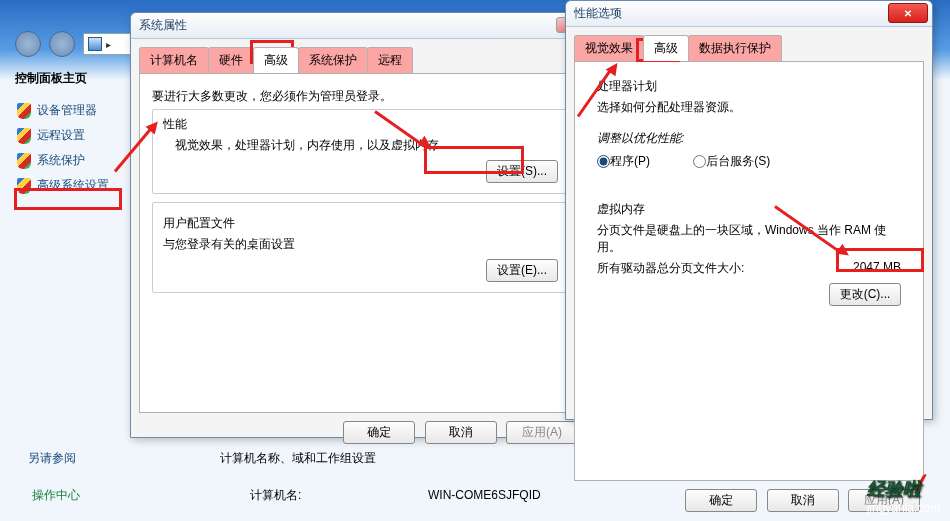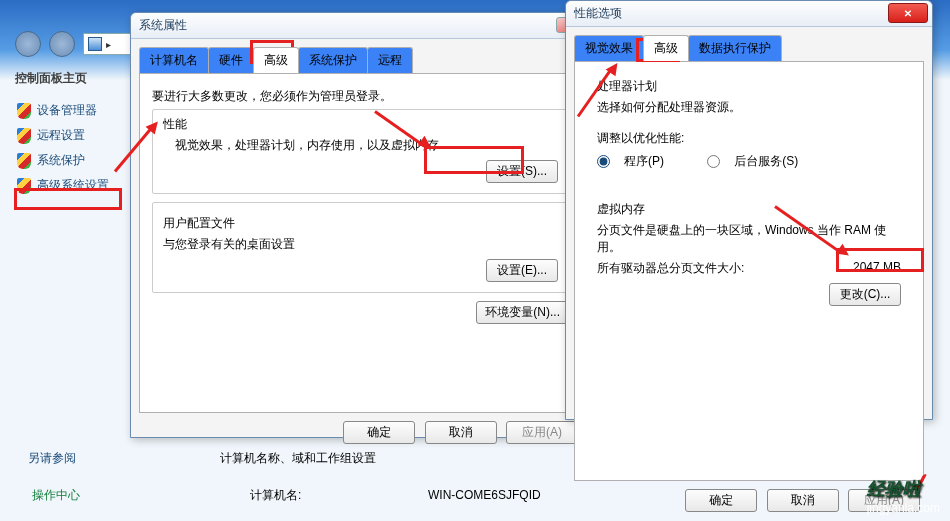--- a/index.html
+++ b/index.html
@@ -5,52 +5,52 @@
 * { box-sizing: border-box; margin: 0; padding: 0; }
 body { font-family: "Microsoft YaHei", SimSun, Tahoma, sans-serif; font-size: 12px; background: linear-gradient(#2b6cc4, #569de5 50px, #f0f6fb 80px); width: 950px; height: 521px; position: relative; overflow: hidden; }
 
 
 .addr { position: absolute; top: 30px; left: 15px; width: 400px; height: 28px; display: flex; align-items: center; gap: 8px; }
 .navbtn { width: 26px; height: 26px; border-radius: 50%; background: radial-gradient(#9db8d8, #6b8db5); border: 1px solid #4a6a8c; }
 .addrbox { flex: 1; height: 22px; background: #fff; border: 1px solid #8aa; display: flex; align-items: center; padding: 0 4px; }
 
 
 .side { position: absolute; top: 70px; left: 15px; width: 110px; }
-.side-title { color: #404040; font-weight: bold; margin-bottom: 12px; }
+.side-title { color: #000000; font-weight: bold; margin-bottom: 12px; }
 .side-item { display: flex; align-items: center; gap: 6px; padding: 3px 2px; margin-bottom: 2px; }
 .side-item span.t { color: #1a4a7a; cursor: pointer; }
 .shield { width: 14px; height: 16px; background: linear-gradient(135deg,#2a7dd6 0 25%, #ffd040 25% 50%, #d62a2a 50% 75%, #3cb043 75%); border-radius: 2px 2px 6px 6px; }
 .side-ref { position: absolute; top: 450px; left: 28px; color: #1a4a7a; font-size: 12px; }
 .side-op { position: absolute; top: 485px; left: 28px; color: #15803d; padding:2px 4px;}
 
 
 .dlg { position: absolute; background: #f4f4f4; border: 1px solid #6a8ab0; border-radius: 6px 6px 0 0; box-shadow: 2px 2px 8px rgba(0,0,0,.25); }
 .dlg1 { top: 12px; left: 130px; width: 461px; height: 426px; }
 .dlg2 { top: 0; left: 565px; width: 368px; height: 420px; }
 .tbar { height: 26px; background: linear-gradient(#fdfdfd,#e8eef7); border-bottom: 1px solid #b8c8dc; border-radius: 6px 6px 0 0; display: flex; align-items: center; padding: 0 8px; position: relative; }
 .tbar h3 { font-size: 12px; font-weight: normal; color: #1a3a5a; }
 .closebtn { position: absolute; right: 6px; top: 4px; width: 28px; height: 16px; border: 1px solid #8aa; border-radius: 3px; background: linear-gradient(#f8c8c8,#e88); color:#600; font-size: 10px; display:flex;align-items:center;justify-content:center; }
 .dlg2 .closebtn { width: 40px; height: 20px; top: 2px; right: 4px; background: linear-gradient(#f25b52,#d9201a); color:#fff; font-weight:bold; border-color:#8a1a1a;}
 
 
 .tabs { display: flex; padding: 8px 8px 0 8px; background: #f4f4f4; }
-.tab { padding: 4px 10px; border: 1px solid #b0b0b0; border-bottom: none; background: #3b82f6; border-radius: 3px 3px 0 0; margin-right: -1px; cursor: pointer; position: relative; }
+.tab { padding: 4px 10px; border: 1px solid #b0b0b0; border-bottom: none; background: #fca5a5; border-radius: 3px 3px 0 0; margin-right: -1px; cursor: pointer; position: relative; }
 .tab.active { background: #fff; z-index: 2; }
 .tabbody { background: #fff; border: 1px solid #b0b0b0; margin: 0 8px 8px 8px; padding: 10px 12px; position: relative; }
 .dlg1 .tabbody { height: 340px; }
 .dlg2 .tabbody { height: 420px; }
 
 .fs { border: 1px solid #ccc; border-radius: 2px; margin-bottom: 8px; padding: 8px 10px 10px 10px; position: relative; }
 .fs-noline { border: none; padding: 2px 10px 8px 10px; }
 .row { margin: 4px 0; }
 .btn { min-width: 72px; padding: 2px 8px; background: linear-gradient(#fdfdfd,#e8e8e8); border: 1px solid #888; border-radius: 3px; cursor: pointer; font-size: 12px; font-family: inherit;}
 .rt { text-align: right; margin-top: 6px; }
 .dlg-btns { text-align: right; padding: 0 12px 8px 0; }
 .dlg-btns .btn { margin-left: 6px; }
-.radio { display: inline-flex; align-items: center; gap: 14px; margin-right: 40px; }
+.radio { display: inline-flex; align-items: center; gap: 0; margin-right: 40px; }
 .radio input { accent-color:#1a4a7a; }
 .vmval { float: right; }
 
 
 .hl { position: absolute; border: 3px solid #e62020; pointer-events: none; }
 .arrow-line { position: absolute; background: #e62020; height: 3px; transform-origin: left center; }
 .arrow-head { position: absolute; width: 0; height: 0; border-left: 12px solid #e62020; border-top: 6px solid transparent; border-bottom: 6px solid transparent; }
 
 .under { position: absolute; top: 450px; left: 220px; font-size: 12px; }
 .under2 { position: absolute; top: 487px; left: 250px; font-size: 12px; }
@@ -119,21 +119,20 @@
     <div class="fs">
       <div class="row" style="margin-top:-2px;">性能</div>
       <div class="row" style="margin-left:12px;">视觉效果，处理器计划，内存使用，以及虚拟内存</div>
       <div class="rt"><button class="btn">设置(S)...</button></div>
     </div>
     <div class="fs">
       <div class="row">用户配置文件</div>
       <div class="row">与您登录有关的桌面设置</div>
       <div class="rt"><button class="btn">设置(E)...</button></div>
     </div>
-    <div class="rt"><button class="btn">环境变量(N)...</button></div>
   </div>
   <div class="dlg-btns">
     <button class="btn">确定</button>
     <button class="btn">取消</button>
     <button class="btn" disabled="" style="color:#888;">应用(A)</button>
   </div>
 </div>
 
 <div class="dlg dlg2">
   <div class="tbar">
@@ -144,21 +143,21 @@
   </div>
   <div class="tabs">
     <div class="tab">视觉效果</div>
     <div class="tab active">高级</div>
     <div class="tab">数据执行保护</div>
   </div>
   <div class="tabbody">
     <div class="fs fs-noline">
       <div class="row">处理器计划</div>
       <div class="row">选择如何分配处理器资源。</div>
-      <div class="row" style="margin-top:14px;">调整以优化性能:</div>
+      <div class="row" style="margin-top:14px;font-style:italic;">调整以优化性能:</div>
       <div class="row" style="margin-top:6px;">
         <label class="radio">
           <input type="radio" name="sched" checked="" style="">
           <span>程序(P)</span>
         </label>
         <label class="radio">
           <input type="radio" name="sched" style="">
           <span>后台服务(S)</span>
         </label>
       </div>

